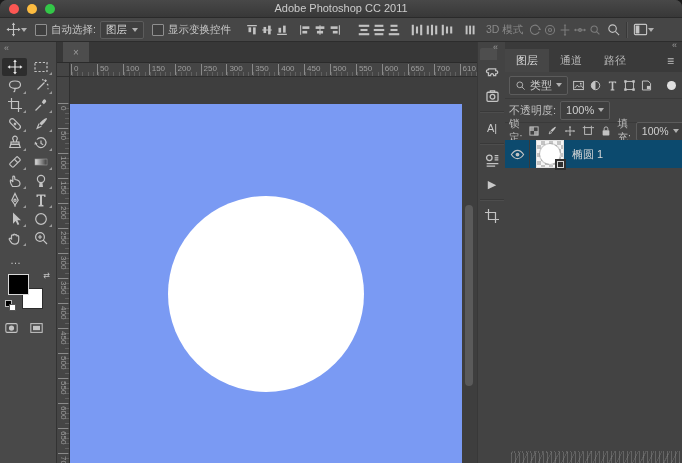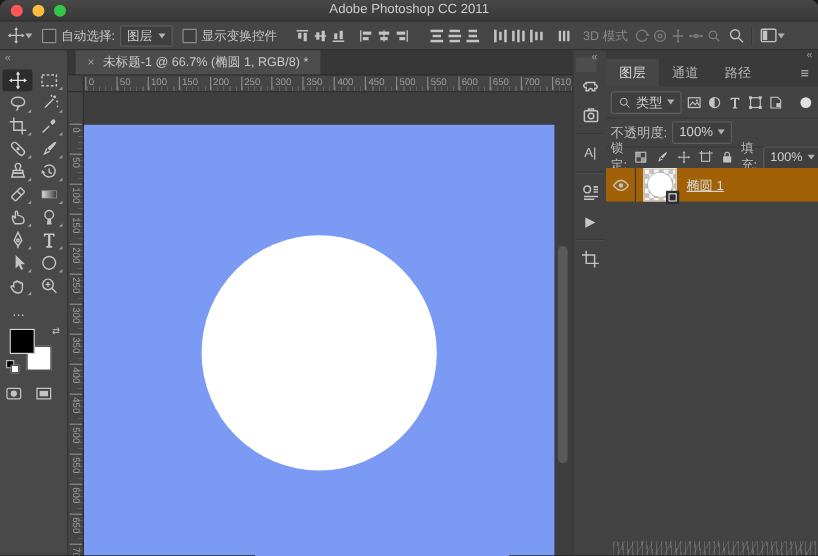--- a/index.html
+++ b/index.html
@@ -89,21 +89,21 @@
   .prow-filter{top:30px;height:26px;gap:4px;}
   .combo-sm{display:flex;align-items:center;gap:4px;height:17px;background:#3f3f3f;border:1px solid #5c5c5c;
             border-radius:2px;padding:0 5px;color:#cfcfcf;}
   .fdot{width:9px;height:9px;border-radius:50%;background:#e0e0e0;margin-left:auto;margin-right:2px;}
   .prow-blend{top:56px;height:24px;gap:4px;}
   .prow-lock{top:80px;height:18px;gap:5px;font-size:10.5px;}
   .plabel{color:#bdbdbd;}
   .ico12{width:13px;height:13px;display:flex;align-items:center;justify-content:center;flex:none;}
   .layerlist{position:absolute;top:98px;left:0;right:0;}
   .lrow{height:28px;display:flex;align-items:center;}
-  .lrow.selected{background:#a16207;text-decoration:underline;}
+  .lrow.selected{background:#0c4a6e;}
   .eyecell{width:24px;align-self:stretch;display:flex;align-items:center;justify-content:center;
            border-right:1px solid #3a3a3a;}
   .thumb{width:26px;height:26px;margin:0 8px 0 6px;position:relative;flex:none;}
   .thumb.checker{background:conic-gradient(#c4c4c4 25%,#f5f5f5 0 50%,#c4c4c4 0 75%,#f5f5f5 0) 0 0/8px 8px;
                  border:1px solid #e2e2e2;}
   .thumb .tcircle{position:absolute;inset:3px;border-radius:50%;background:#fff;box-shadow:0 0 0 1px rgba(150,150,150,.45);}
   .thumb .badge{position:absolute;right:-3px;bottom:-3px;width:11px;height:11px;background:#2e2e2e;
                 display:flex;align-items:center;justify-content:center;}
   .thumb .badge i{display:block;width:5px;height:5px;border:1px solid #d8d8d8;}
   .thumb.solid{background:#7a9af3;border:1px solid #2e2e2e;}
@@ -466,21 +466,20 @@
             <rect class="st" x="1.5" y="3" width="13" height="10"></rect>
             <rect class="fl" x="4" y="5.5" width="8" height="5"></rect>
           </svg>
         </span>
     </div>
   </div>
 
   <div class="tabbar">
     <div class="doctab">
       <span class="x">×</span>
-      <span>未标题-1 @ 66.7% (椭圆 1, RGB/8) *</span>
     </div>
   </div>
 
   <div class="rulerh">
       <span class="rtick" style="left: 14px;">0</span>
       <span class="rtick" style="left: 39.9px;">50</span>
       <span class="rtick" style="left: 65.8px;">100</span>
       <span class="rtick" style="left: 91.7px;">150</span>
       <span class="rtick" style="left: 117.6px;">200</span>
       <span class="rtick" style="left: 143.5px;">250</span>

